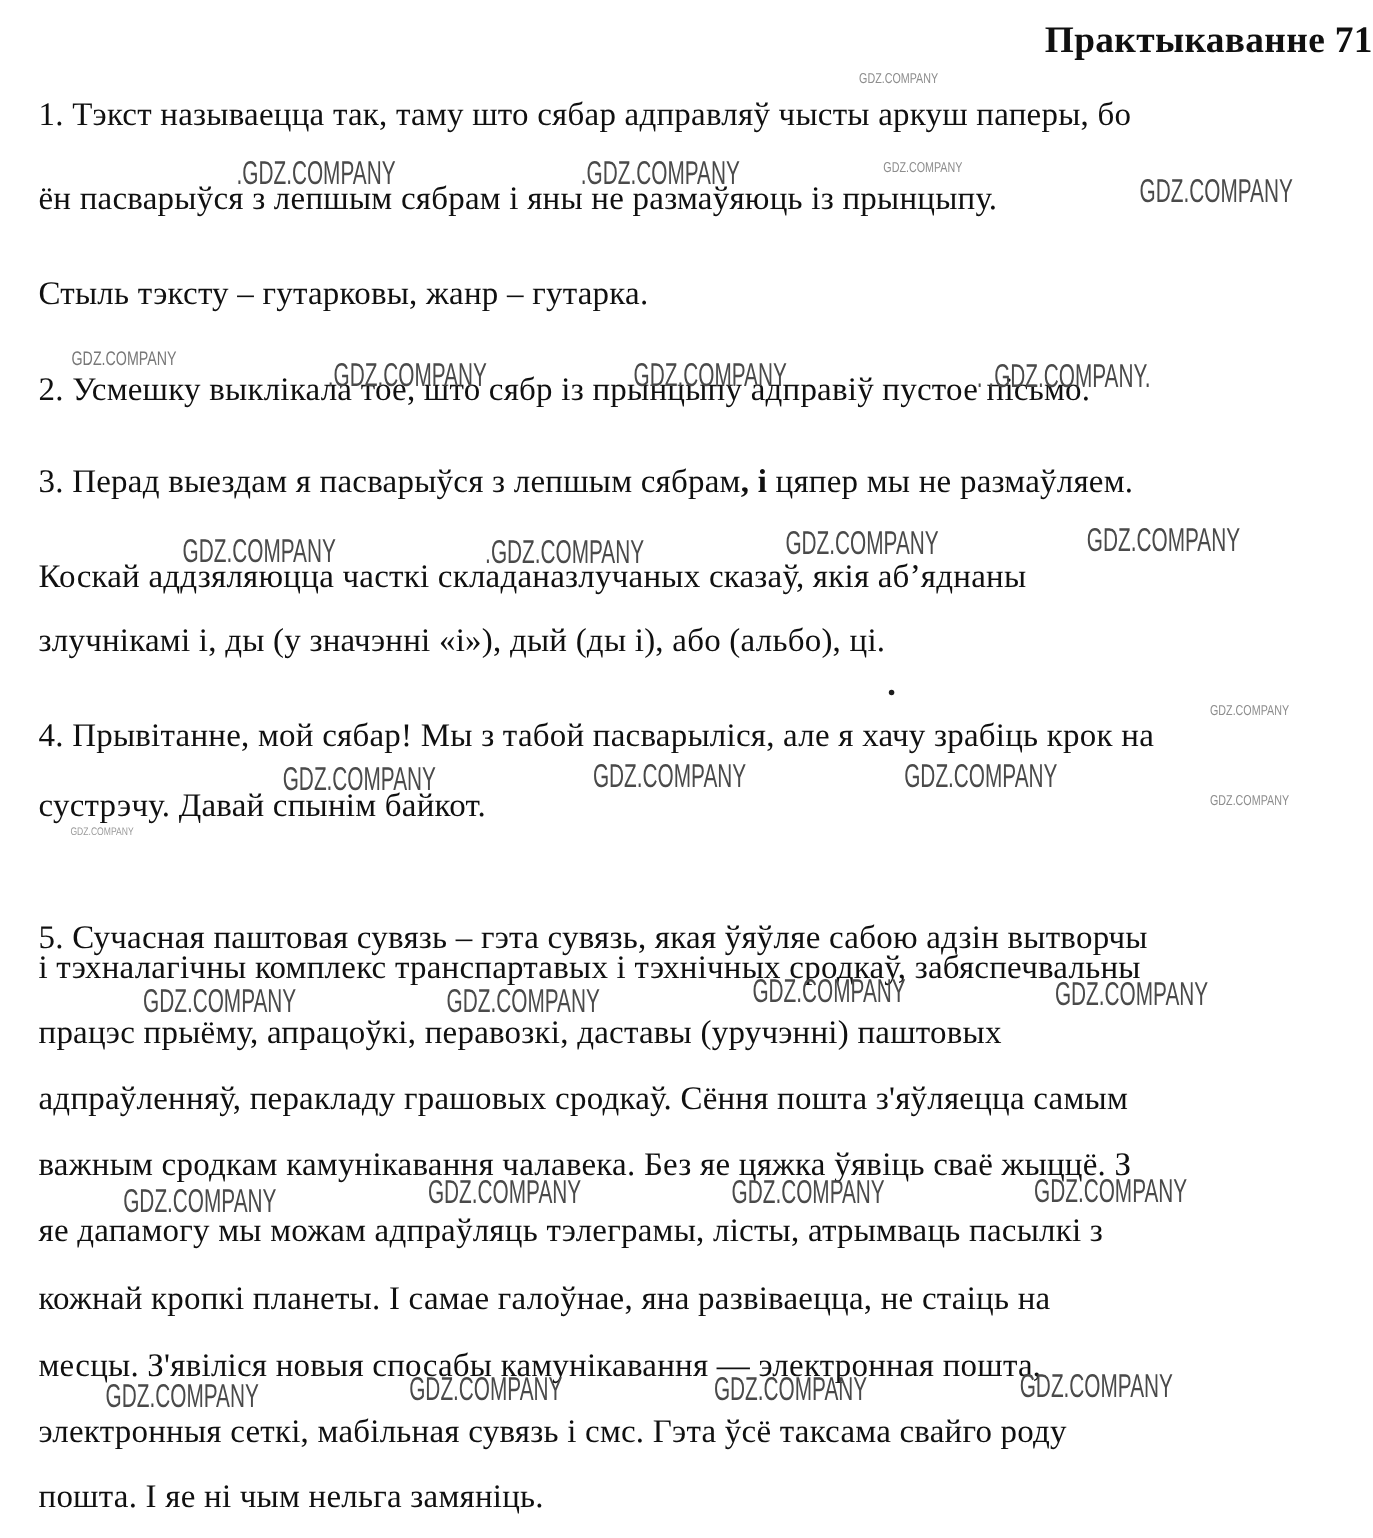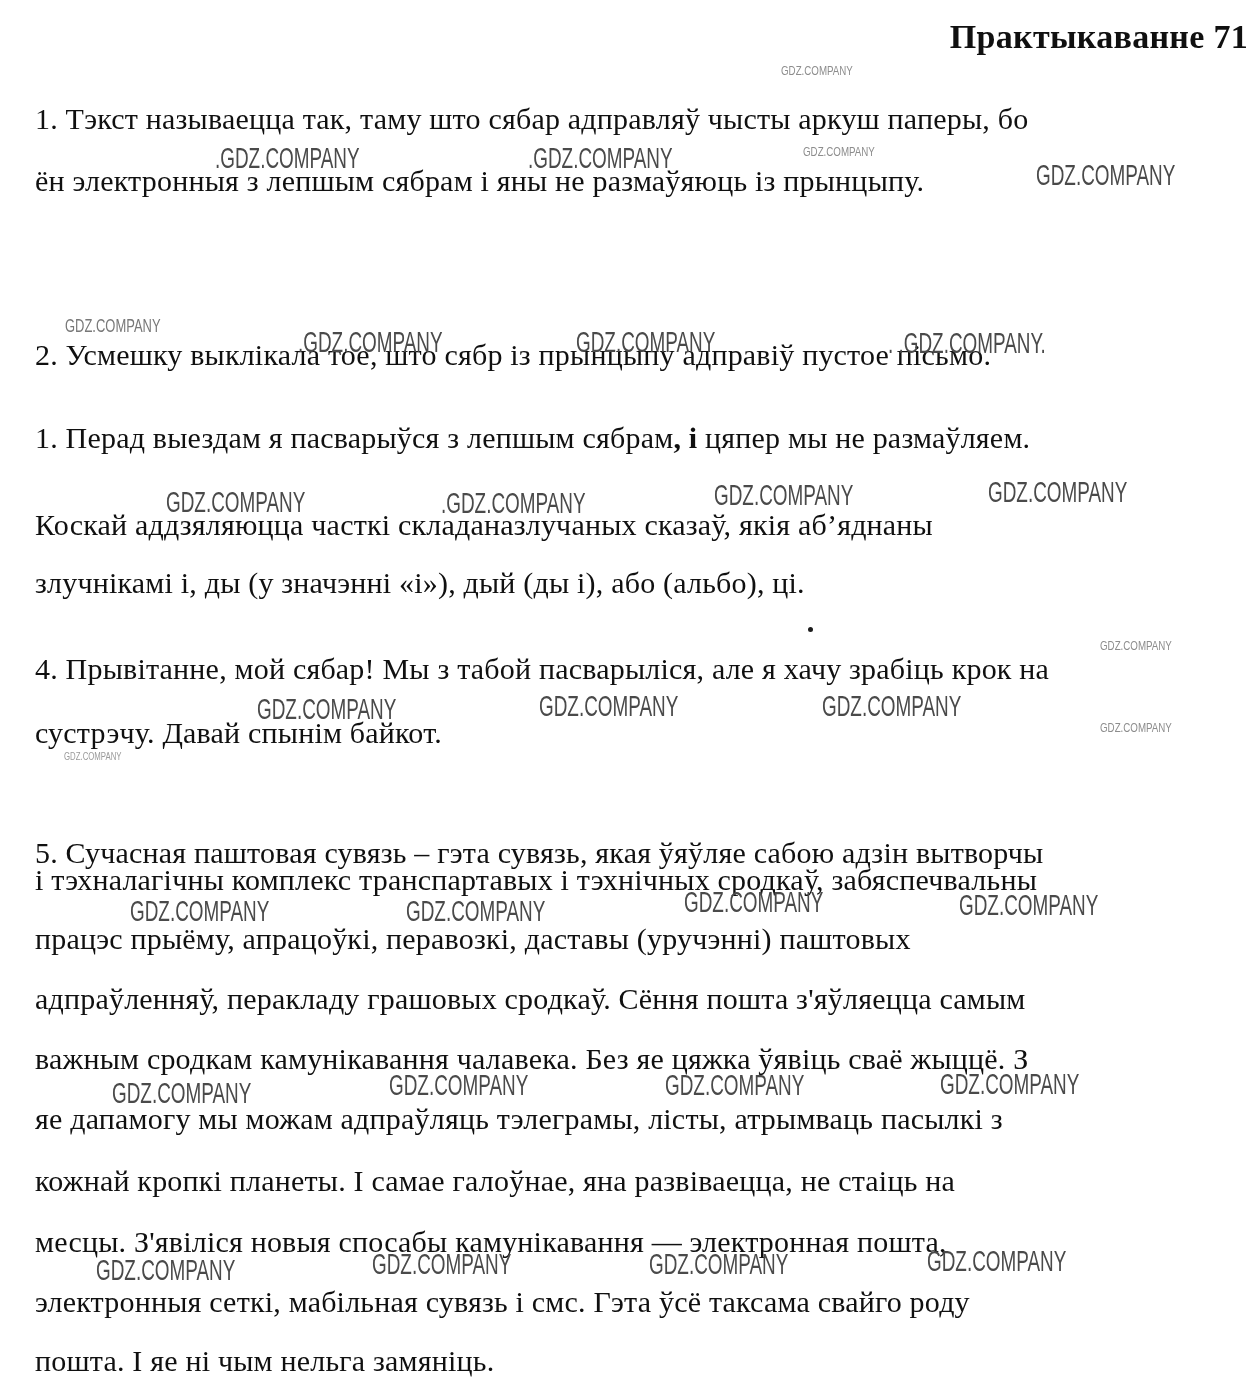--- a/index.html
+++ b/index.html
@@ -48,26 +48,27 @@
     border-radius:50%;
   }
 </style>
 </head>
 <body>
 
 <div class="page">
 
   <div class="title">Практыкаванне 71</div>
 
-  <div class="line" style="top:101px">1. Тэкст называецца так, таму што сябар адправляў чысты аркуш паперы, бо</div>
-  <div class="line" style="top:163px">ён электронныя з лепшым сябрам і яны не размаўяюць із прынцыпу.</div>
+  <div class="line" style="top:87px">1. Тэкст называецца так, таму што сябар адправляў чысты аркуш паперы, бо</div>
+  <div class="line" style="top:163px">ён пасварыўся з лепшым сябрам і яны не размаўяюць із прынцыпу.</div>
+  <div class="line" style="top:249px">Стыль тэксту – гутарковы, жанр – гутарка.</div>
 
   <div class="line" style="top:337px">2. Усмешку выклікала тое, што сябр із прынцыпу адправіў пустое пісьмо.</div>
 
-  <div class="line" style="top:420px"><span>1. Перад выездам я пасварыўся з лепшым сябрам</span><span class="b">, і</span><span> цяпер мы не размаўляем.</span></div>
+  <div class="line" style="top:420px"><span>3. Перад выездам я пасварыўся з лепшым сябрам</span><span class="b">, і</span><span> цяпер мы не размаўляем.</span></div>
   <div class="line" style="top:507px">Коскай аддзяляюцца часткі складаназлучаных сказаў, якія аб’яднаны</div>
   <div class="line" style="top:565px">злучнікамі і, ды (у значэнні «і»), дый (ды і), або (альбо), ці.</div>
 
   <div class="line" style="top:651px">4. Прывітанне, мой сябар! Мы з табой пасварыліся, але я хачу зрабіць крок на</div>
   <div class="line" style="top:715px">сустрэчу. Давай спынім байкот.</div>
 
   <div class="line" style="top:835px">5. Сучасная паштовая сувязь – гэта сувязь, якая ўяўляе сабою адзін вытворчы</div>
   <div class="line" style="top:862px">і тэхналагічны комплекс транспартавых і тэхнічных сродкаў, забяспечвальны</div>
   <div class="line" style="top:921px">працэс прыёму, апрацоўкі, перавозкі, даставы (уручэнні) паштовых</div>
   <div class="line" style="top:981px">адпраўленняў, перакладу грашовых сродкаў. Сёння пошта з'яўляецца самым</div>

